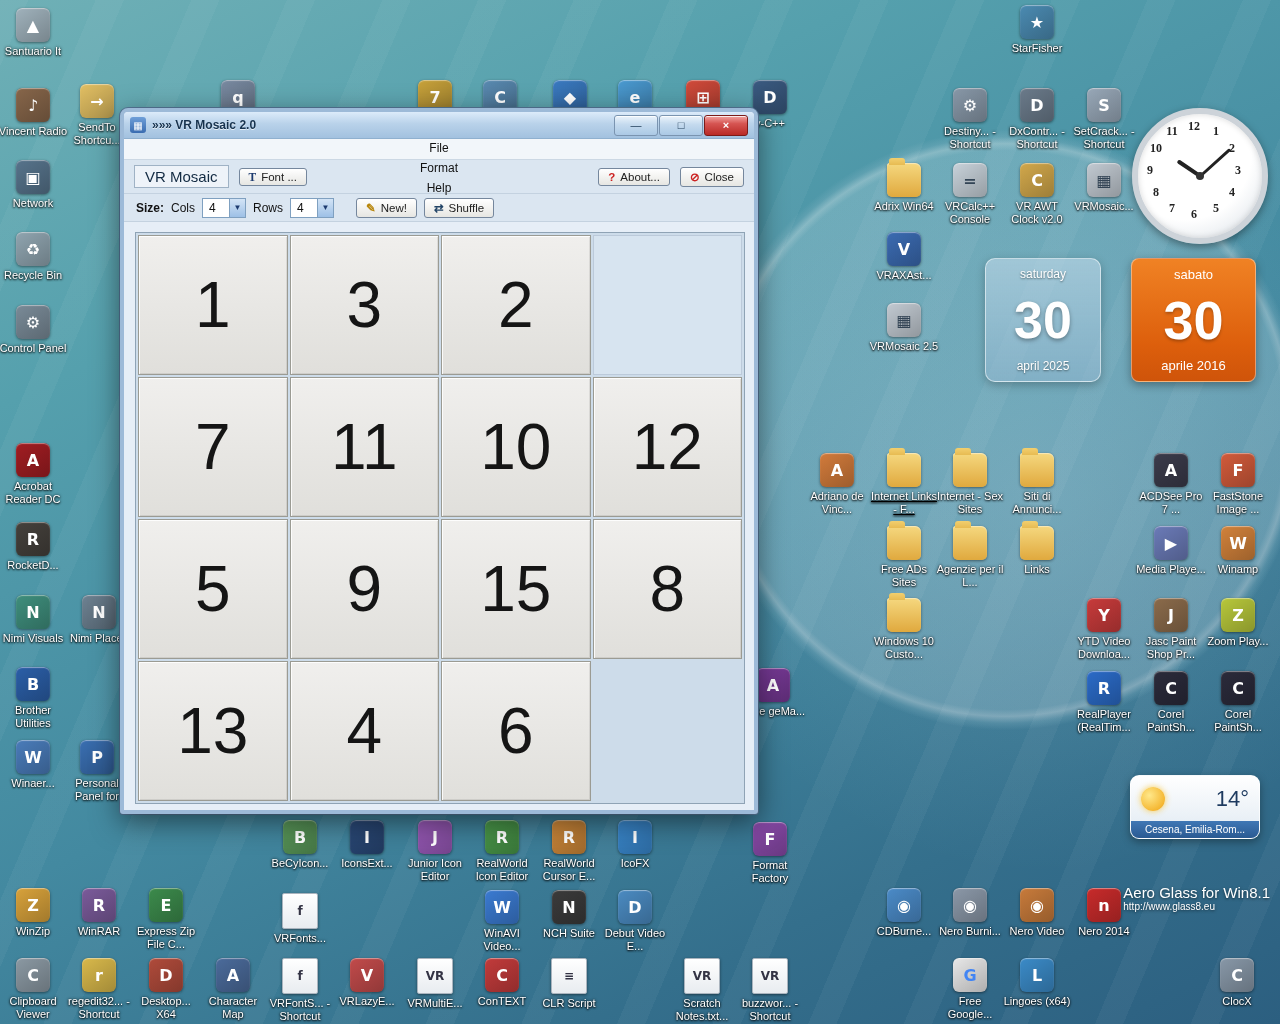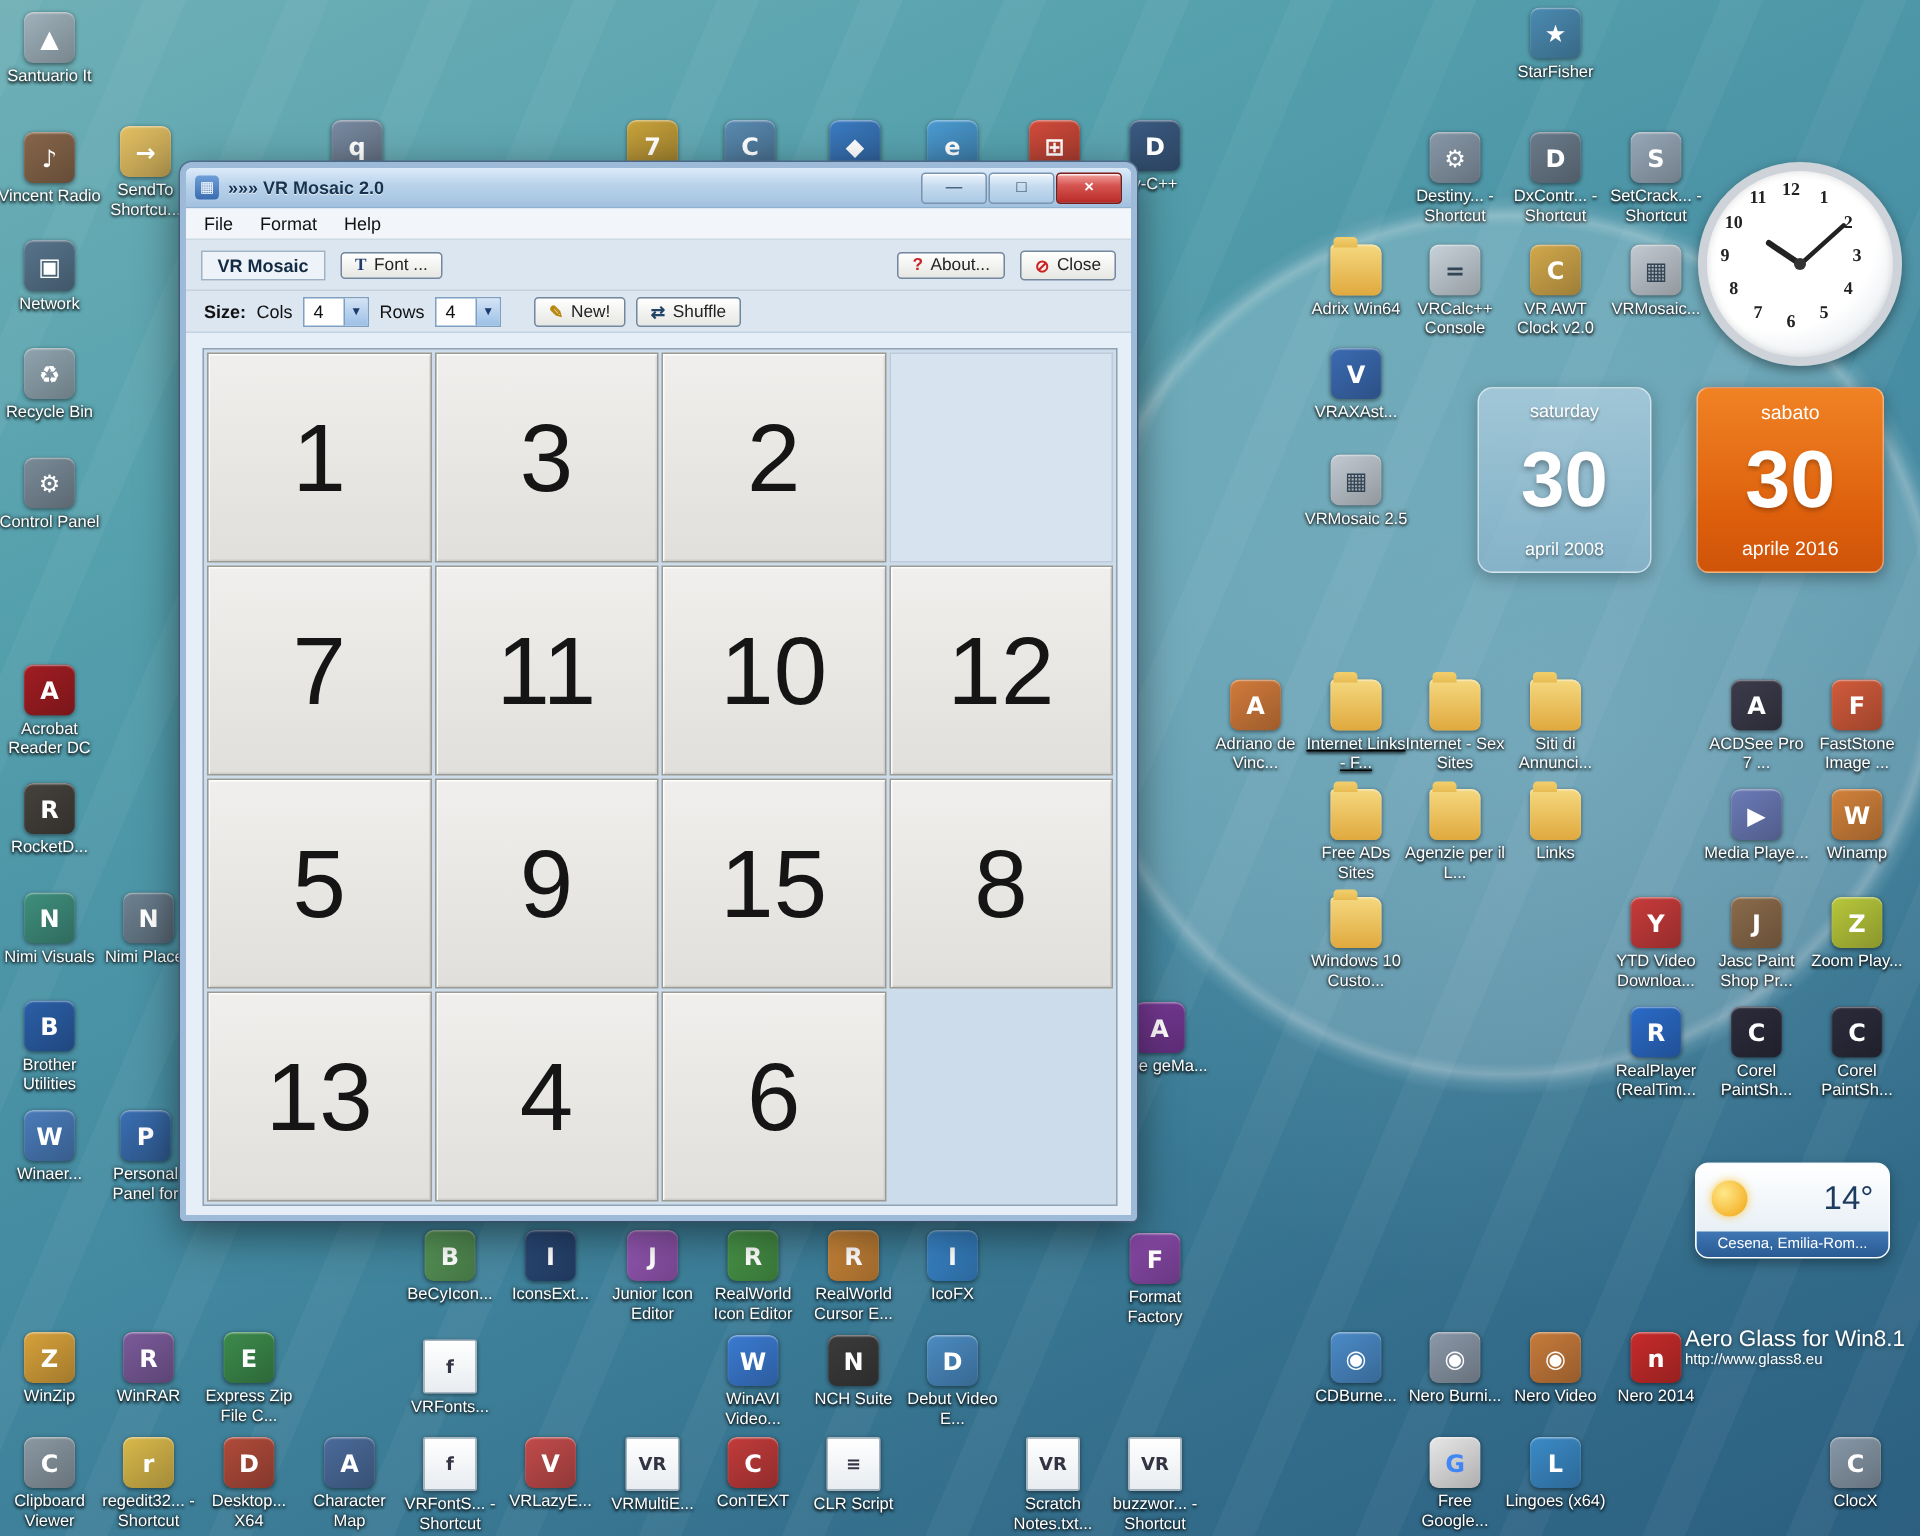--- a/index.html
+++ b/index.html
@@ -75,25 +75,25 @@
     border-bottom:1px solid #8fb0cf;}
   .title-icon{width:16px;height:16px;background:linear-gradient(#6f9fd8,#3a6cb0);border-radius:3px;
     color:#fff;font-size:10px;display:flex;align-items:center;justify-content:center;}
   .title-text{font-size:12px;font-weight:bold;color:#16324e;text-shadow:0 1px 0 rgba(255,255,255,0.7);}
   .win-buttons{margin-left:auto;display:flex;gap:1px;}
   .winbtn{width:42px;height:19px;display:flex;align-items:center;justify-content:center;
     border:1px solid #7a94b0;border-radius:3px;font-size:11px;color:#1c3a55;cursor:pointer;
     background:linear-gradient(#ecf4fc,#c4daee 45%,#abc9e5);box-shadow:inset 0 1px 0 rgba(255,255,255,0.8);}
   .winbtn.close{background:linear-gradient(#f2a3a0,#d65552 40%,#b92a26);border-color:#7c1b18;color:#fff;font-weight:bold;}
   .menubar{height:20px;display:flex;align-items:center;gap:2px;background:#f2f6fa;
-    border-bottom:1px solid #ccd8e4;padding:0 4px;font-size:12px;color:#111;}
+    border-bottom:1px solid #ccd8e4;padding:0 4px;font-size:12px;color:#111;flex-direction:column;}
   .menu-item{padding:2px 8px;cursor:default;}
   .toolbar{height:34px;display:flex;align-items:center;gap:10px;background:#dbe6f1;
     border-bottom:1px solid #c4d2e0;padding:0 10px;box-sizing:border-box;}
-  .applabel{font-size:12px;font-weight:bold;color:#122a42;background:#eef3f9;
+  .applabel{font-size:15px;font-weight:normal;color:#122a42;background:#eef3f9;
     border:1px solid #9fb2c5;padding:2px 10px;}
   .btn{display:inline-flex;align-items:center;gap:5px;border:1px solid #75879d;border-radius:3px;
     background:linear-gradient(#ffffff,#e6e6e2);padding:2px 9px;font-size:11.5px;color:#222;
     font-family:"Liberation Sans",sans-serif;cursor:pointer;box-shadow:inset 0 1px 0 rgba(255,255,255,0.7);}
   .bicon{font-weight:bold;}
   .bicon.fontT{font-family:"Liberation Serif",serif;color:#1c3a6e;}
   .bicon.q{color:#c22;}
   .bicon.slash{color:#c22;}
   .bicon.pencil{color:#b8860b;}
   .bicon.shuf{color:#246;}
@@ -464,21 +464,21 @@
         <span class="num" style="left: 9.89488px; top: 70px;">8</span>
         <span class="num" style="left: 4px; top: 48px;">9</span>
         <span class="num" style="left: 9.89488px; top: 26px;">10</span>
         <span class="num" style="left: 26px; top: 9.89488px;">11</span>
       </div>
   </div>
 
   <div class="gadget glass-cal">
     <div class="dname">saturday</div>
     <div class="dnum">30</div>
-    <div class="dmy">april 2008</div>
+    <div class="dmy">april 2025</div>
   </div>
 
   <div class="gadget orange-cal">
     <div class="dname">sabato</div>
     <div class="dnum">30</div>
     <div class="dmy">aprile 2016</div>
   </div>
 
   <div class="gadget weather">
     <div class="w-top">

